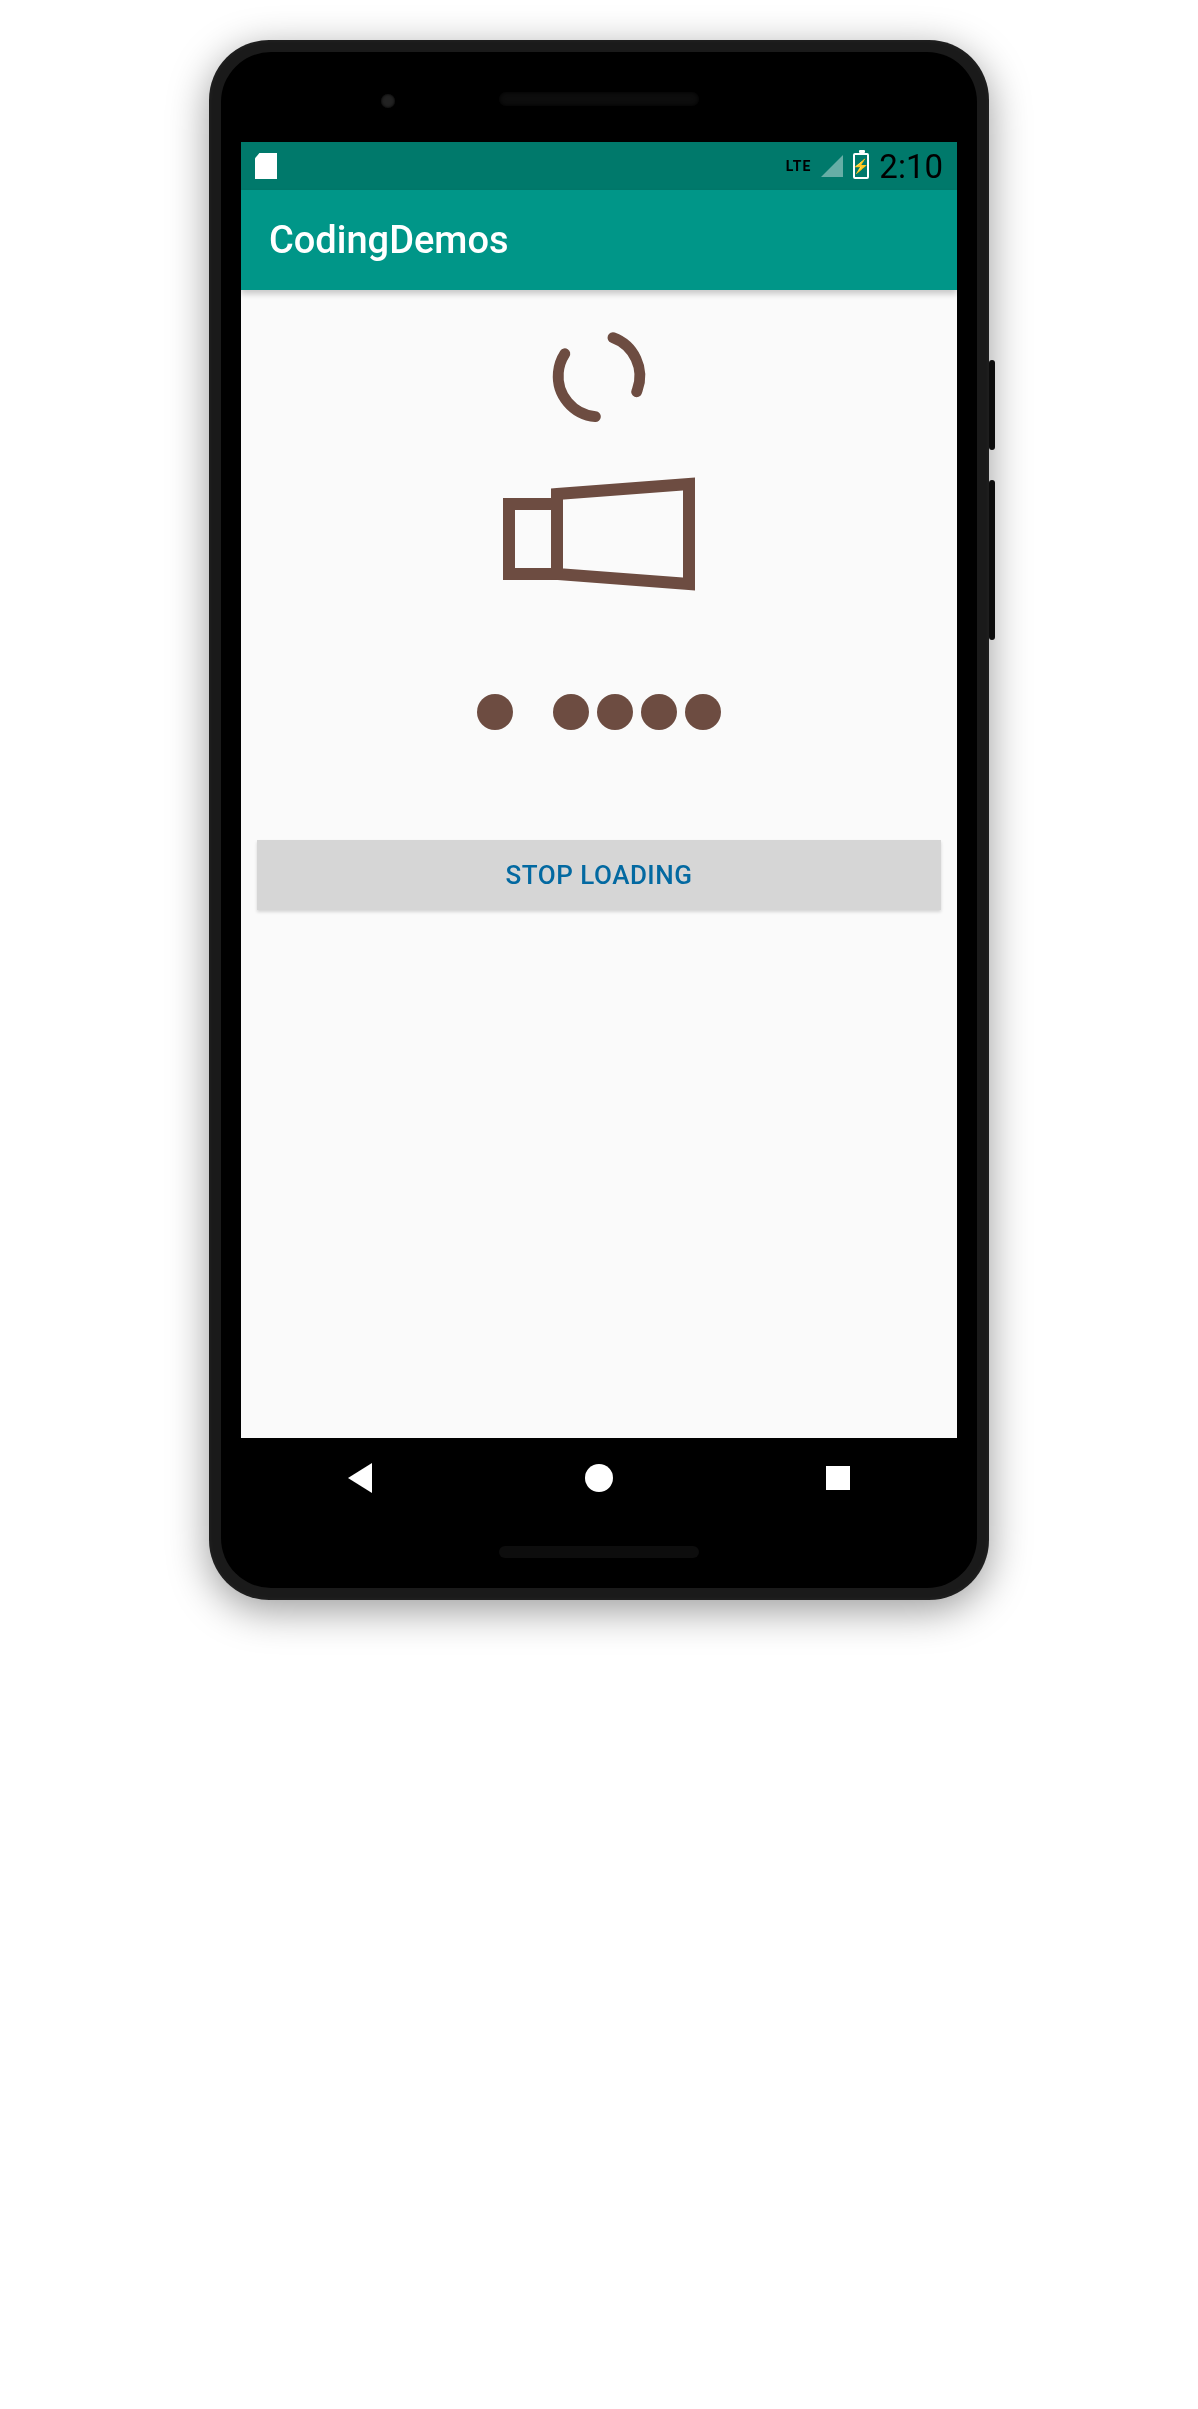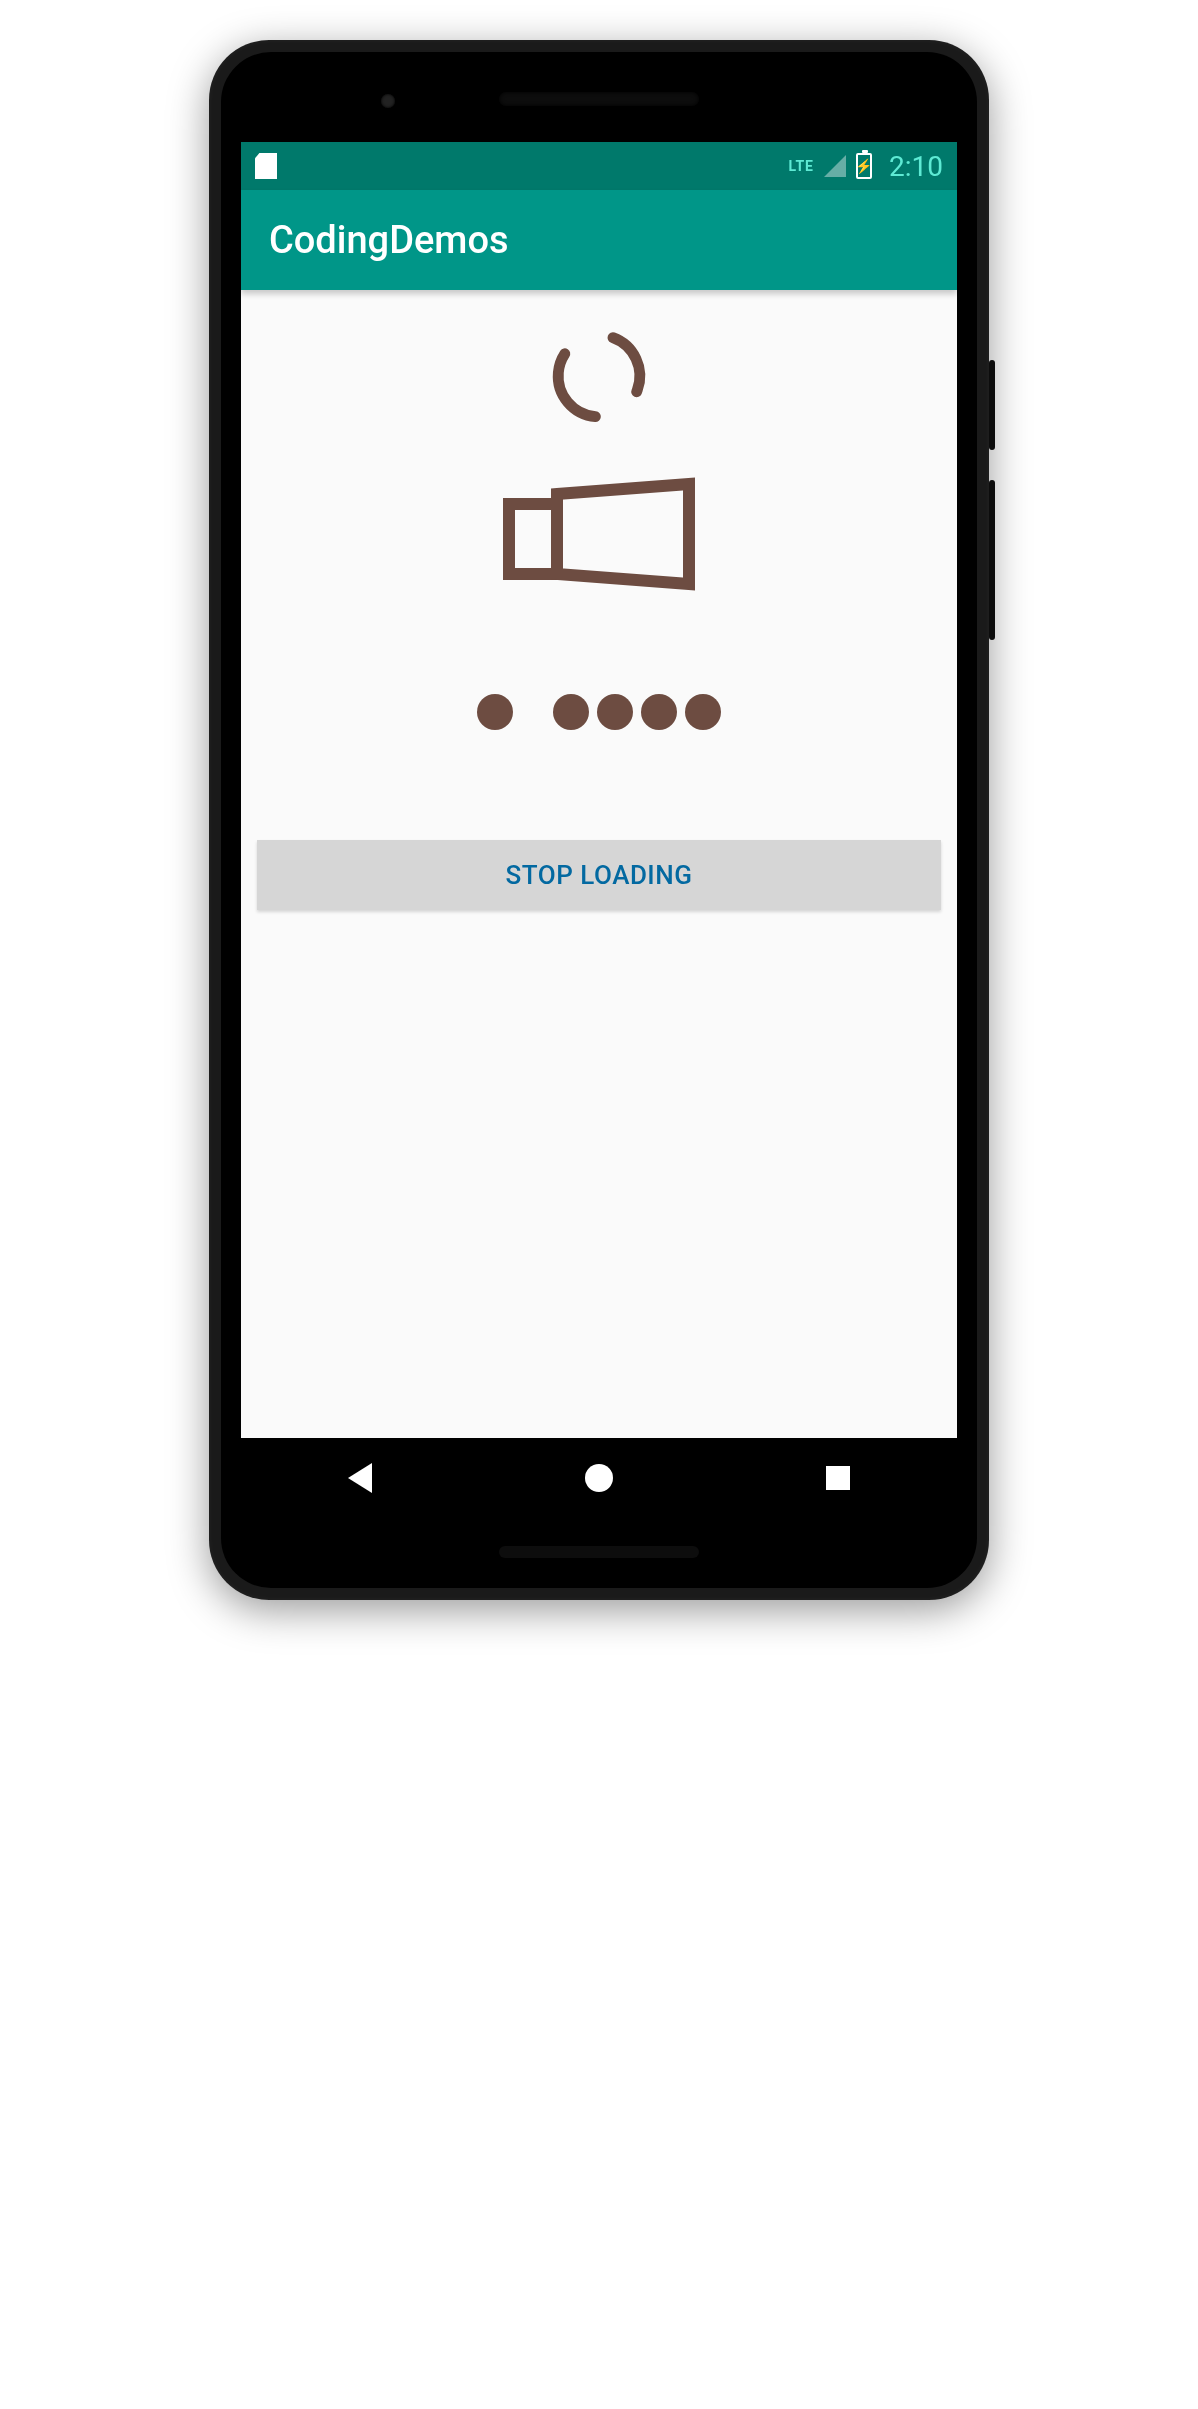--- a/index.html
+++ b/index.html
@@ -81,33 +81,33 @@
   }
 
   
   .status-bar {
     height: 48px;
     background: #00796b;
     display: flex;
     align-items: center;
     justify-content: space-between;
     padding: 0 14px;
-    color: #5eead4;
+    color: #000000;
     font-size: 26px;
     font-weight: 400;
   }
   .status-left, .status-right { display: flex; align-items: center; gap: 10px; }
   .sd-icon { width: 22px; height: 26px; position: relative; }
   .sd-icon .body { width: 22px; height: 26px; background: #fff; clip-path: polygon(0 20%, 20% 0, 100% 0, 100% 100%, 0 100%); }
   .lte { font-size: 14px; font-weight: 700; letter-spacing: 1px; }
   .signal { width: 0; height: 0; border-style: solid; border-width: 0 0 22px 22px; border-color: transparent transparent rgba(255,255,255,0.4) transparent; position: relative; }
   .battery { width: 16px; height: 26px; border: 2px solid #fff; border-radius: 2px; position: relative; display:flex; align-items:center; justify-content:center;}
   .battery::before { content:""; position:absolute; top:-5px; left:4px; width:6px; height:3px; background:#fff; border-radius:1px;}
   .battery .bolt { font-size: 14px; line-height: 1; }
-  .clock { font-size: 28px; font-weight: 400; margin-left: 7px; }
+  .clock { font-size: 33px; font-weight: 400; }
 
   
   .app-bar {
     height: 100px;
     background: #009688;
     display: flex;
     align-items: center;
     padding: 0 28px;
     box-shadow: 0 4px 6px rgba(0,0,0,0.2);
   }

